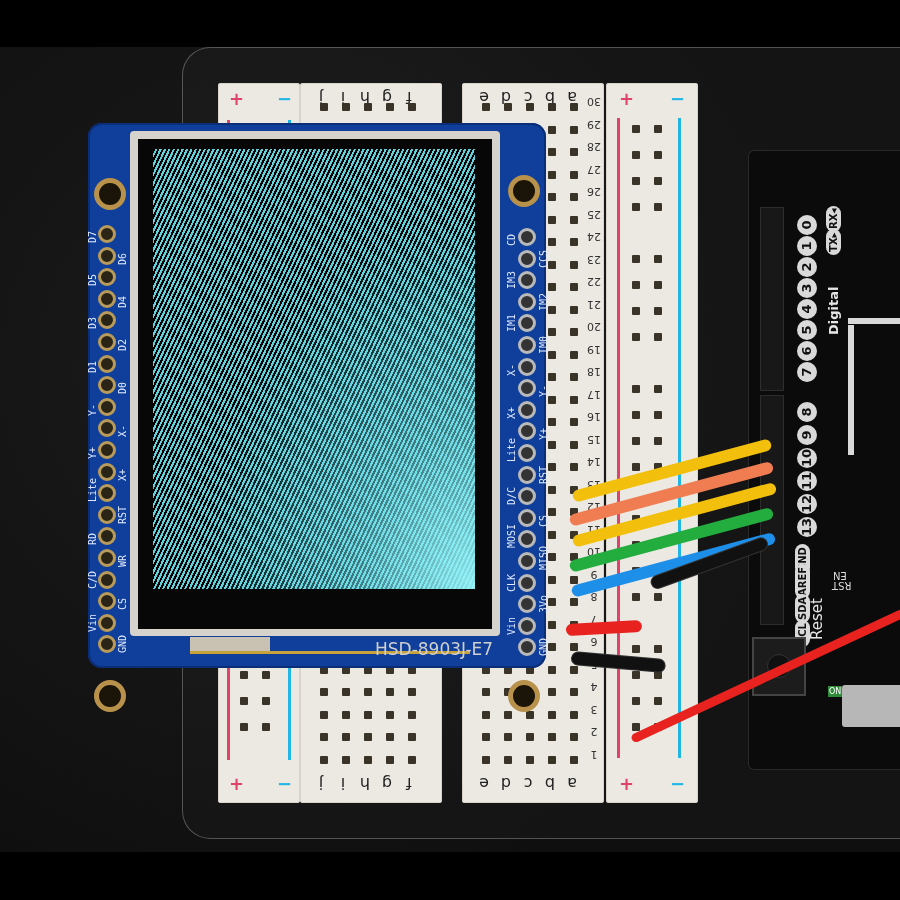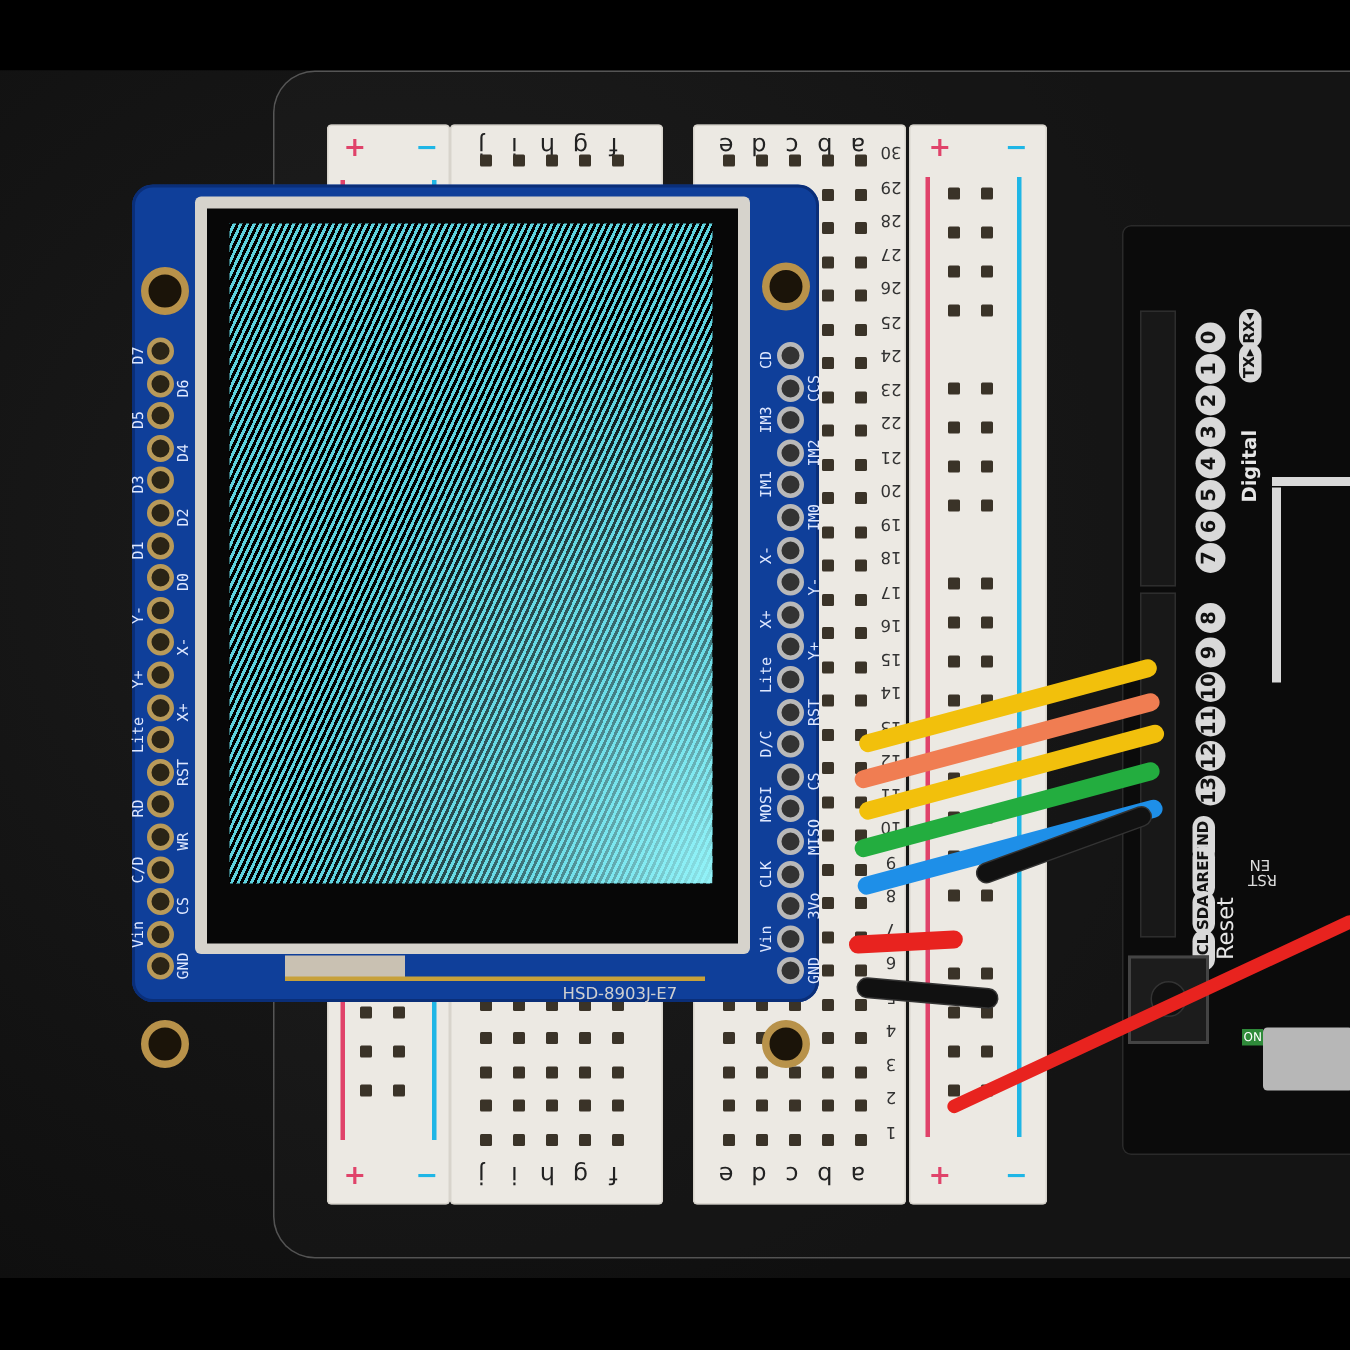--- a/index.html
+++ b/index.html
@@ -21,21 +21,21 @@
   .pad{position:absolute;width:12px;height:12px;border-radius:50%;background:#2a2416;border:3px solid #b89a5a;}
   .pad.silver{border-color:#b9b9b9;background:#333;}
   .pinlbl{position:absolute;font-size:10px;color:#dfe8ff;transform:rotate(-90deg);transform-origin:left top;white-space:nowrap;font-family:"DejaVu Sans Mono",monospace;}
   #bezel{position:absolute;left:130px;top:131px;width:370px;height:505px;background:#d6d3cc;border-radius:4px;}
   #glass{position:absolute;left:138px;top:139px;width:354px;height:490px;background:#070707;}
   #screen{position:absolute;left:153px;top:149px;width:322px;height:440px;overflow:hidden;
     background:repeating-linear-gradient(115deg,#000 0 2px,#5fd2de 2px 4px);}
   #screen:after{content:"";position:absolute;inset:0;
     background:radial-gradient(ellipse at 100% 100%,rgba(150,245,250,.95) 0,rgba(120,230,240,.55) 25%,rgba(0,0,0,0) 60%);}
   #flex{position:absolute;left:180px;top:633px;width:300px;height:22px;}
-  #model{position:absolute;left:375px;top:639px;font-size:11px;color:#cfcfcf;margin-top:17px;}
+  #model{position:absolute;left:375px;top:639px;font-size:17px;color:#cfcfcf;}
   #arduino{position:absolute;left:748px;top:150px;width:170px;height:620px;background:#0b0b0b;border-radius:6px;
     box-shadow:inset 0 0 0 1px #2a2a2a;}
   .header{position:absolute;background:#181818;border:1px solid #2d2d2d;}
   .dnum{position:absolute;width:20px;height:20px;border-radius:50%;background:#d9d9d9;color:#111;font-size:13px;font-weight:bold;
     text-align:center;line-height:20px;transform:rotate(-90deg);}
   .alabel{position:absolute;background:#d9d9d9;color:#111;font-size:10px;font-weight:bold;border-radius:10px;padding:2px 3px;transform:rotate(-90deg);transform-origin:left top;white-space:nowrap;}
   .wire{position:absolute;height:12px;border-radius:6px;transform-origin:left center;}
   #reset-btn{position:absolute;left:752px;top:637px;width:50px;height:55px;background:#1c1c1c;border:2px solid #444;}
   #reset-lbl{position:absolute;left:808px;top:640px;color:#e6e6e6;font-size:15px;transform:rotate(-90deg);transform-origin:left top;}
   #usb{position:absolute;left:842px;top:685px;width:60px;height:42px;background:#b7b7b7;border-radius:3px;}

